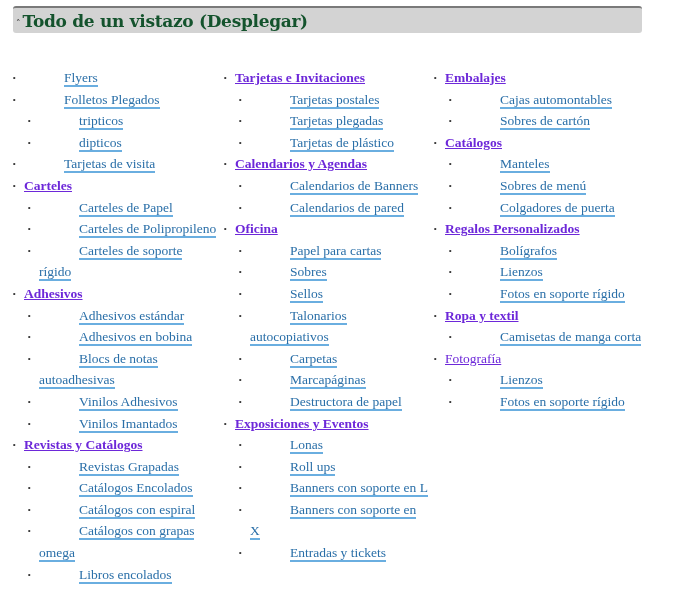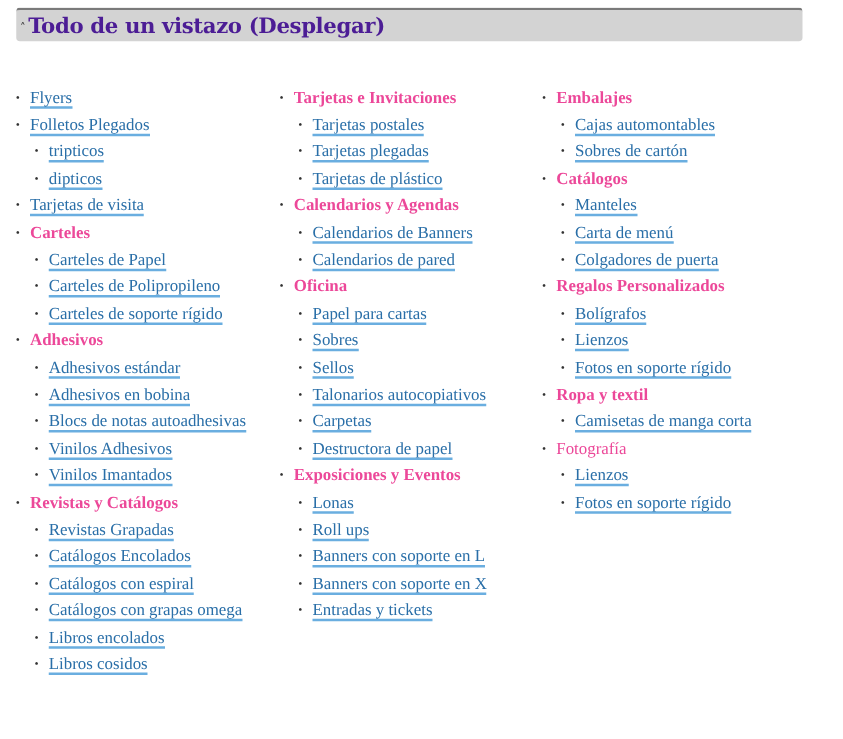--- a/index.html
+++ b/index.html
@@ -12,39 +12,39 @@
       position: absolute; left: 13px; top: 6px; width: 629px; height: 27px;
       background: #d3d3d3; border-top: 2px solid #7a7a7a; border-radius: 3px;
       box-sizing: border-box; display: flex; align-items: center;
     }
     .header .chev {
       font-family: "DejaVu Sans", sans-serif; font-size: 9px; color: #333;
       margin-left: 3px; margin-right: 2px; margin-top: 4px;
     }
     .header .title {
       font-family: "DejaVu Serif", serif; font-weight: bold; font-size: 17px;
-      color: #4c1d95; letter-spacing: -0.3px;
+      color: #14532d; letter-spacing: -0.3px;
     }
     .columns { position: absolute; top: 67px; left: 0; width: 674px; }
     .col { position: absolute; top: 0; }
     .col1 { left: 12px; width: 205px; }
     .col2 { left: 223px; width: 205px; }
     .col3 { left: 433px; width: 220px; }
     ul { list-style: none; margin: 0; padding: 0; }
     li { position: relative; font-size: 13.5px; line-height: 21.6px; padding-left: 12px; }
     li::before {
       content: "\00B7"; position: absolute; left: 0; top: 0; font-weight: bold; color: #333;
     }
     li.sub { padding-left: 27px; }
     li.sub::before { left: 15px; }
-    .cat { color: #ec4899; font-weight: bold; }
+    .cat { color: #6d28d9; font-weight: bold; text-decoration: underline; }
     .cat.normal { font-weight: normal; }
     a.link {
       color: #2a6fa8; text-decoration: none;
-      border-bottom: 2px solid #6aaee0; padding-bottom: 0px;
+      border-bottom: 2px solid #6aaee0; padding-bottom: 0px; margin-left: 40px;
     }
   </style>
 </head>
 <body>
 
 <div class="header">
   <span class="chev">˄</span>
   <span class="title">Todo de un vistazo (Desplegar)</span>
 </div>
 
@@ -83,37 +83,38 @@
         <li class="sub"><a class="link">Tarjetas de plástico</a></li>
         <li><span class="cat">Calendarios y Agendas</span></li>
         <li class="sub"><a class="link">Calendarios de Banners</a></li>
         <li class="sub"><a class="link">Calendarios de pared</a></li>
         <li><span class="cat">Oficina</span></li>
         <li class="sub"><a class="link">Papel para cartas</a></li>
         <li class="sub"><a class="link">Sobres</a></li>
         <li class="sub"><a class="link">Sellos</a></li>
         <li class="sub"><a class="link">Talonarios autocopiativos</a></li>
         <li class="sub"><a class="link">Carpetas</a></li>
+        <li class="sub"><a class="link">Marcapáginas</a></li>
         <li class="sub"><a class="link">Destructora de papel</a></li>
         <li><span class="cat">Exposiciones y Eventos</span></li>
         <li class="sub"><a class="link">Lonas</a></li>
         <li class="sub"><a class="link">Roll ups</a></li>
         <li class="sub"><a class="link">Banners con soporte en L</a></li>
         <li class="sub"><a class="link">Banners con soporte en X</a></li>
         <li class="sub"><a class="link">Entradas y tickets</a></li>
       </ul>
     </div>
   <div class="col col3">
       <ul id="col2">
         <li><span class="cat">Embalajes</span></li>
         <li class="sub"><a class="link">Cajas automontables</a></li>
         <li class="sub"><a class="link">Sobres de cartón</a></li>
         <li><span class="cat">Catálogos</span></li>
         <li class="sub"><a class="link">Manteles</a></li>
-        <li class="sub"><a class="link">Carta de menú</a></li>
+        <li class="sub"><a class="link">Sobres de menú</a></li>
         <li class="sub"><a class="link">Colgadores de puerta</a></li>
         <li><span class="cat">Regalos Personalizados</span></li>
         <li class="sub"><a class="link">Bolígrafos</a></li>
         <li class="sub"><a class="link">Lienzos</a></li>
         <li class="sub"><a class="link">Fotos en soporte rígido</a></li>
         <li><span class="cat">Ropa y textil</span></li>
         <li class="sub"><a class="link">Camisetas de manga corta</a></li>
         <li><span class="cat normal">Fotografía</span></li>
         <li class="sub"><a class="link">Lienzos</a></li>
         <li class="sub"><a class="link">Fotos en soporte rígido</a></li>

